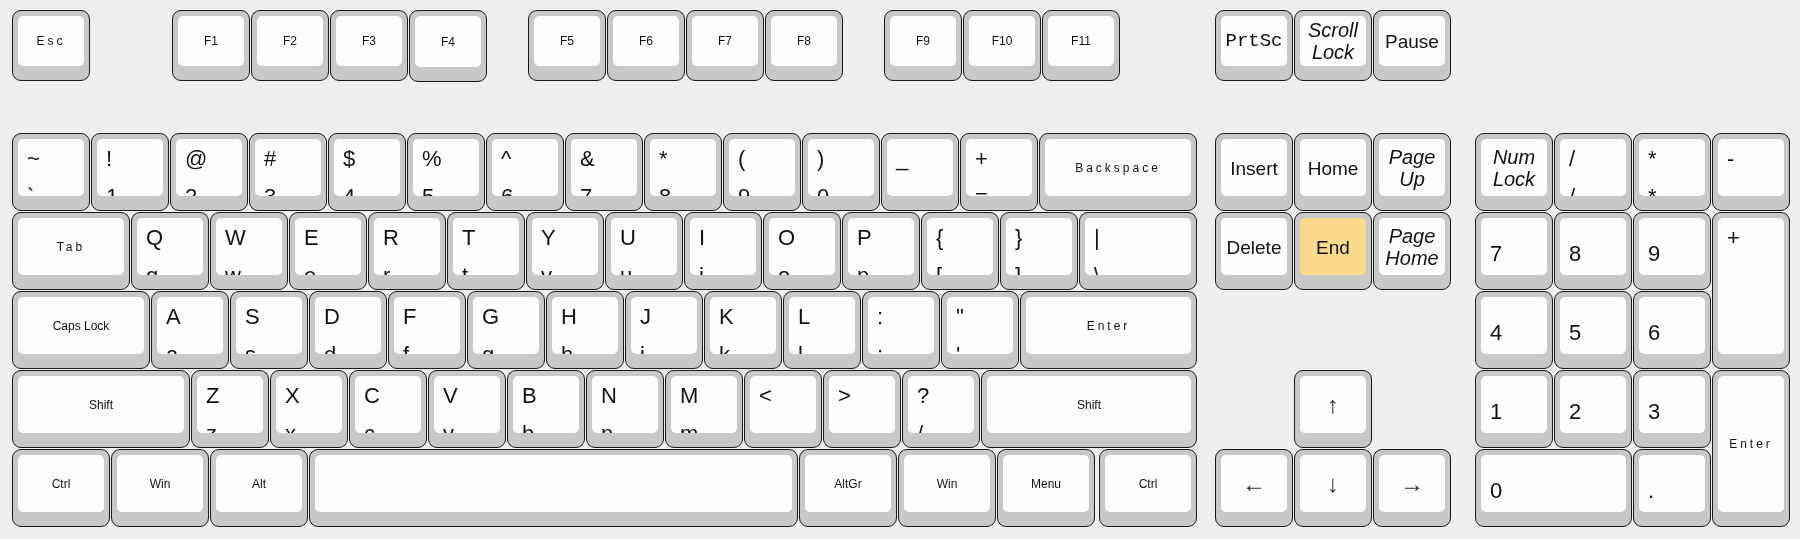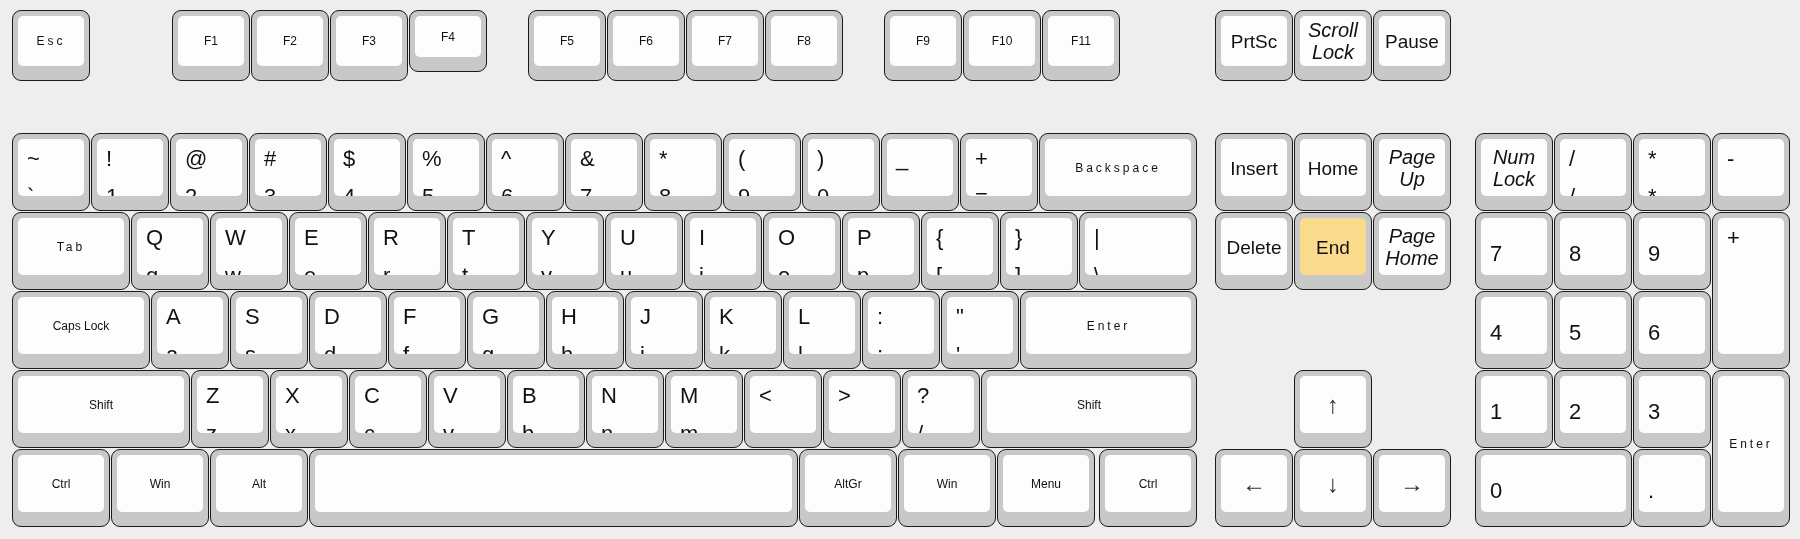--- a/index.html
+++ b/index.html
@@ -90,21 +90,21 @@
   <div class="key" style="left:251px;top:10px;width:78px;height:71px;">
     <div class="face">
         <span class="lbl c1">F2</span>
       </div>
   </div>
   <div class="key" style="left:330px;top:10px;width:78px;height:71px;">
     <div class="face">
         <span class="lbl c1">F3</span>
       </div>
   </div>
-  <div class="key" style="left:409px;top:10px;width:78px;height:62px;">
+  <div class="key" style="left:409px;top:10px;width:78px;height:72px;">
     <div class="face">
         <span class="lbl c1">F4</span>
       </div>
   </div>
 
   <div class="key" style="left:528px;top:10px;width:78px;height:71px;">
     <div class="face">
         <span class="lbl c1">F5</span>
       </div>
   </div>
@@ -133,21 +133,21 @@
     <div class="face">
         <span class="lbl c1">F10</span>
       </div>
   </div>
   <div class="key" style="left:1042px;top:10px;width:78px;height:71px;">
     <div class="face">
         <span class="lbl c1">F11</span>
       </div>
   </div>
 
-  <div class="key" style="left:1215px;top:10px;width:78px;height:71px;">
+  <div class="key" style="left:1215px;top:10px;width:78px;height:71px;font-family:Liberation Mono, monospace;">
     <div class="face">
         <span class="lbl c1 small">PrtSc</span>
       </div>
   </div>
   <div class="key" style="left:1294px;top:10px;width:78px;height:71px;">
     <div class="face">
       <span class="lbl c2"><span>Scroll</span><br><span>Lock</span></span>
     </div>
   </div>
   <div class="key" style="left:1373px;top:10px;width:78px;height:71px;">

